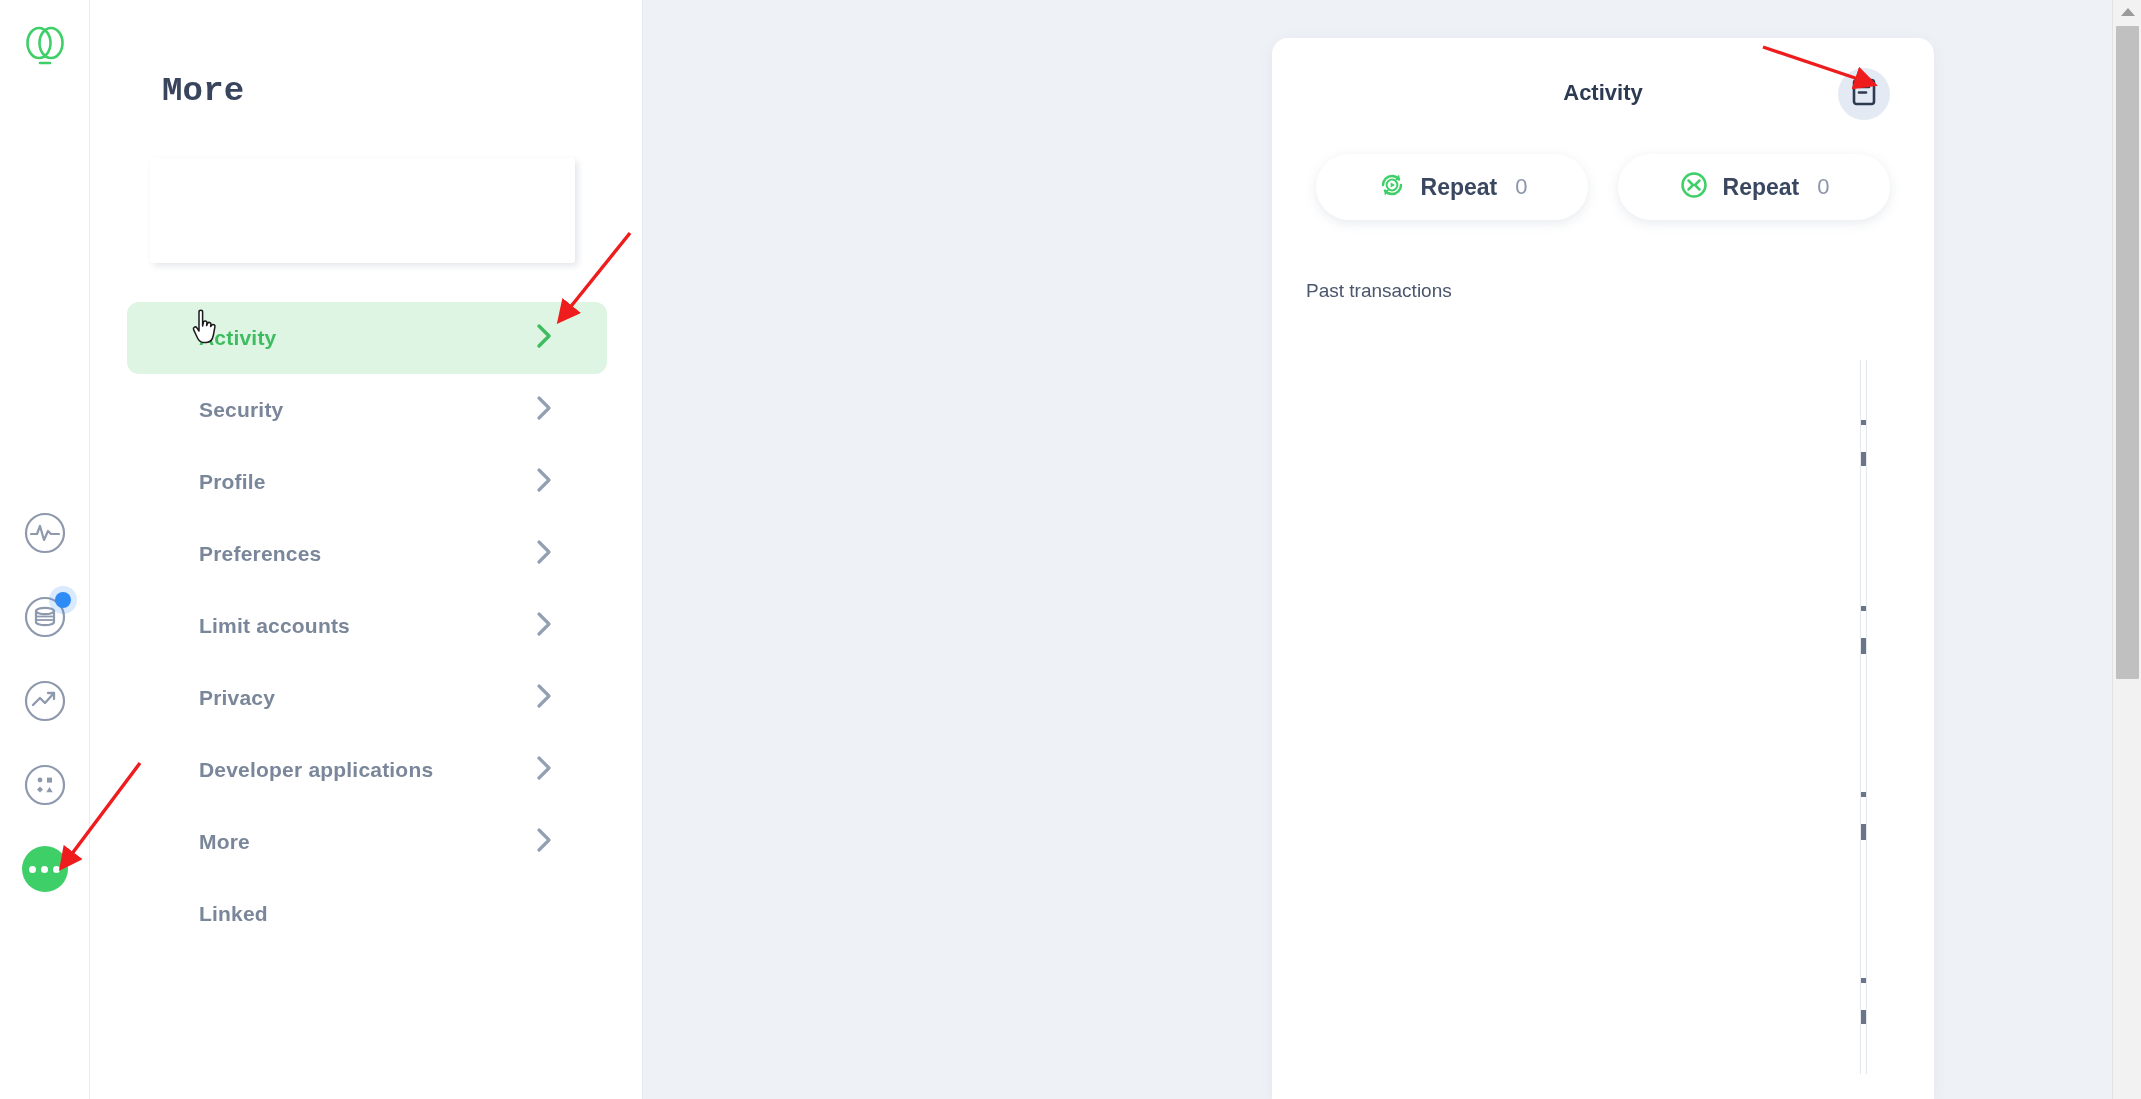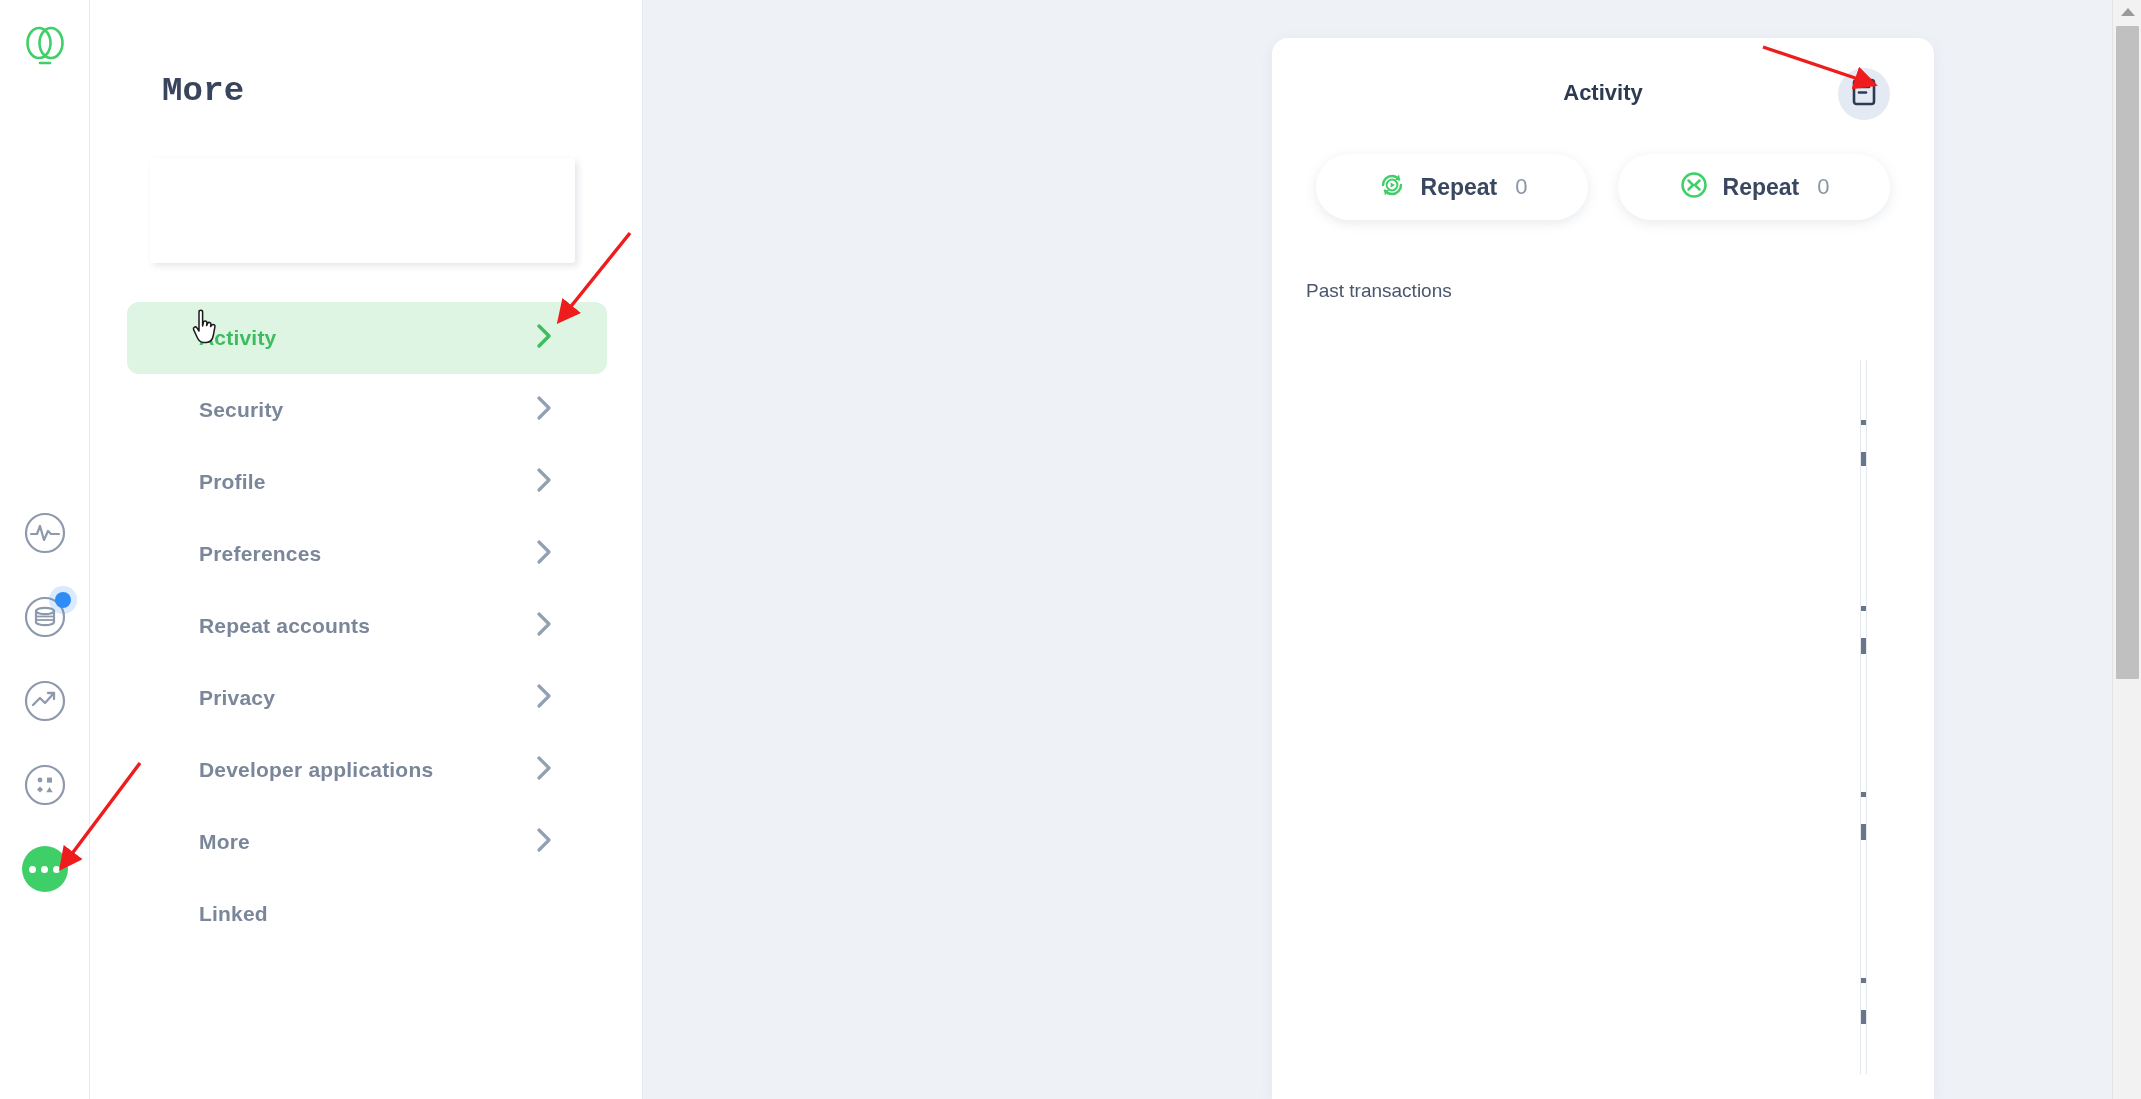--- a/index.html
+++ b/index.html
@@ -230,21 +230,21 @@
       <div class="menu-row">
         <span class="label">Preferences</span>
         <span class="chev">
           <svg width="17" height="26" viewBox="0 0 17 26">
             <path d="M3 3 L13 13 L3 23" fill="none" stroke="#93a0b3" stroke-width="3.2" stroke-linecap="round" stroke-linejoin="round"></path>
           </svg>
         </span>
       </div>
 
       <div class="menu-row">
-        <span class="label">Repeat accounts</span>
+        <span class="label">Limit accounts</span>
         <span class="chev">
           <svg width="17" height="26" viewBox="0 0 17 26">
             <path d="M3 3 L13 13 L3 23" fill="none" stroke="#93a0b3" stroke-width="3.2" stroke-linecap="round" stroke-linejoin="round"></path>
           </svg>
         </span>
       </div>
 
 
       <div class="menu-row">
         <span class="label">Privacy</span>

